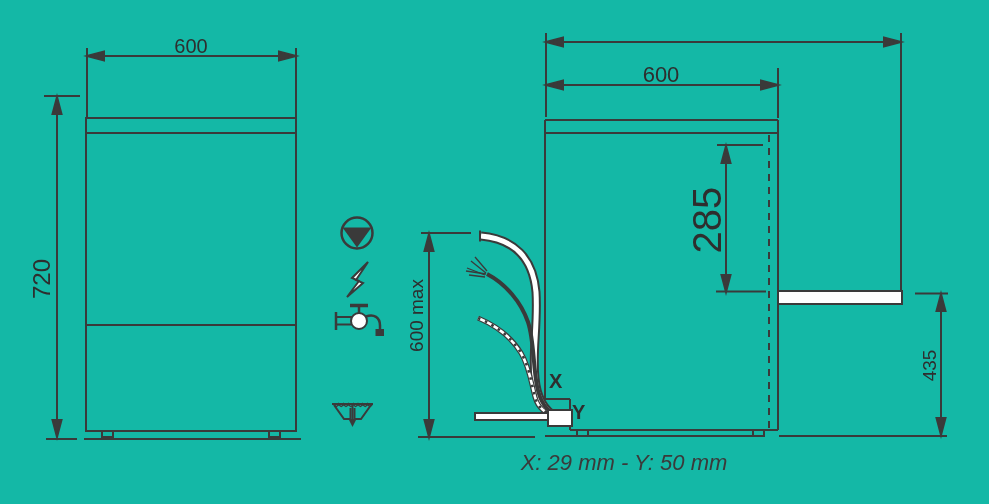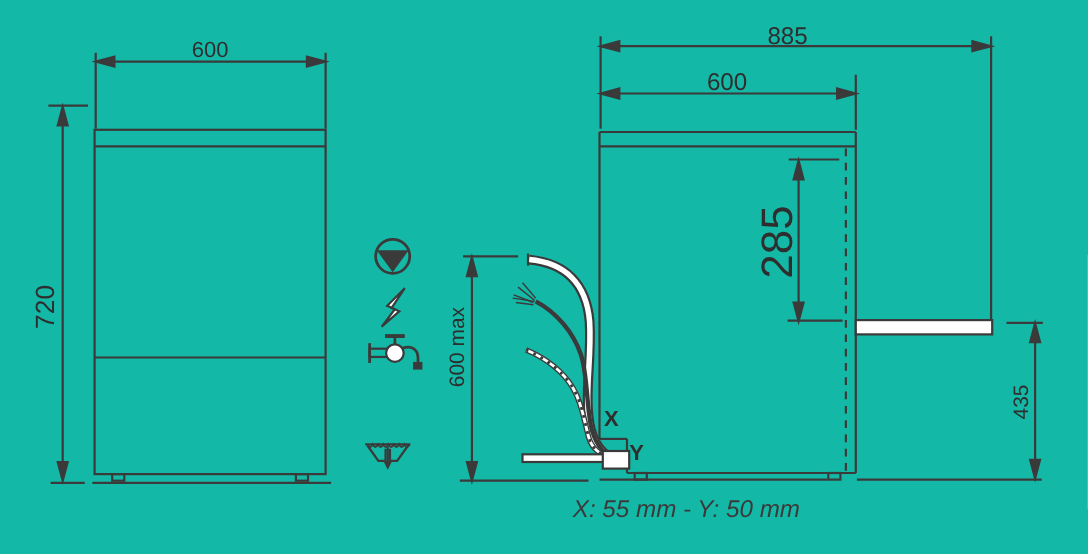--- a/index.html
+++ b/index.html
@@ -166,29 +166,28 @@
           <polygon points="352.5,427 348.5,419 356.5,419" fill="#3a3a3a" stroke="none"></polygon>
         </g>
       </g>
     </g>
   </svg>
 
   <div class="lbl sz20" style="left:141px;top:36px;width:100px;">600</div>
 
   <div class="lbl sz24 rot" style="left:2px;top:267px;width:80px;">720</div>
 
-  <div class="lbl sz22" style="left:666px;top:22px;width:100px;">885</div>
 
   <div class="lbl sz22" style="left:611px;top:64px;width:100px;">600</div>
 
   <div class="lbl sz40 rot" style="left:652px;top:200px;width:110px;">285</div>
 
   <div class="lbl sz19 rot" style="left:894px;top:356px;width:70px;">435</div>
 
   <div class="lbl sz19 rot" style="left:371px;top:306px;width:90px;">600 max</div>
 
   <div class="lbl sz20 bold" style="left:549px;top:371px;">X</div>
 
   <div class="lbl sz20 bold" style="left:572px;top:402px;">Y</div>
 
-  <div class="lbl caption" style="left:449px;top:452px;width:350px;">X: 55 mm - Y: 50 mm</div>
+  <div class="lbl caption" style="left:449px;top:452px;width:350px;">X: 29 mm - Y: 50 mm</div>
 
 </div>
 
 </body></html>

